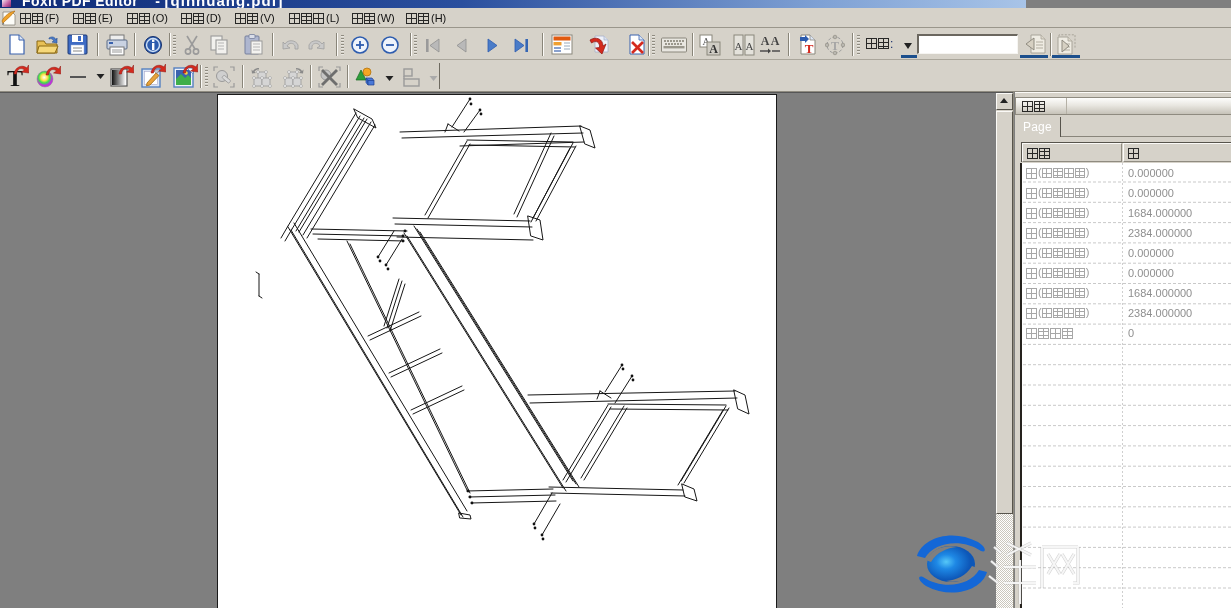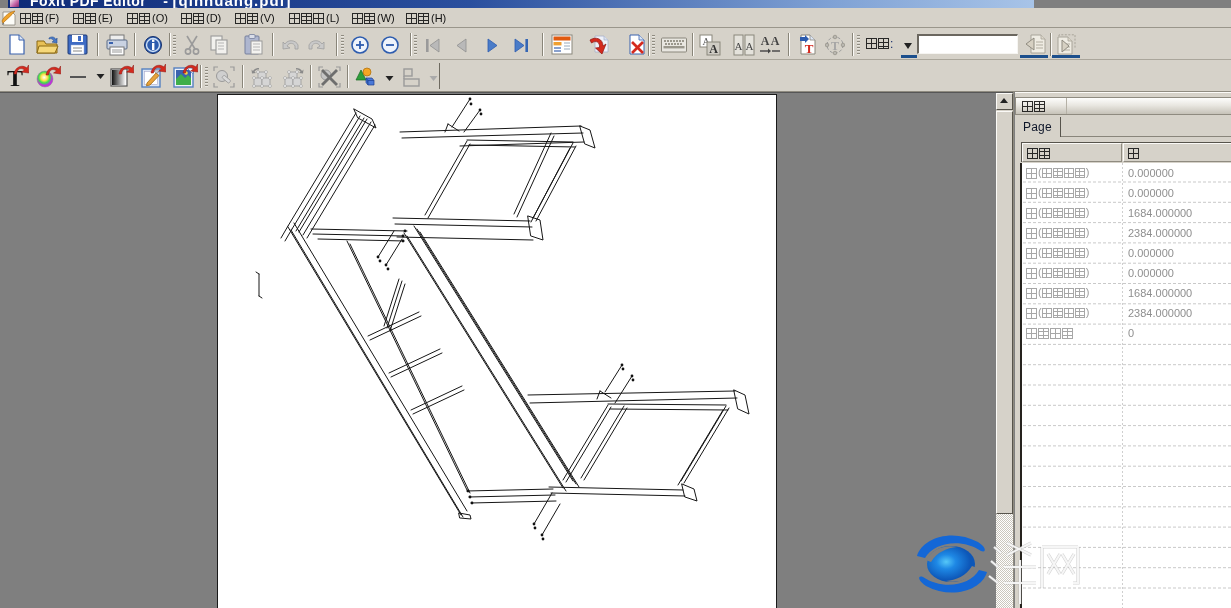--- a/index.html
+++ b/index.html
@@ -12,21 +12,21 @@
 linear-gradient(currentColor,currentColor) 0 33%/100% 1px no-repeat,
 linear-gradient(currentColor,currentColor) 0 78%/100% 1px no-repeat}
 .k11{width:11px;height:11px;margin-top:-2px}
 .k10{width:10px;height:10px;margin-top:-2px}
 .sep1{position:absolute;top:33px;width:2px;height:23px;border-left:1px solid #898579;border-right:1px solid #fbfaf7}
 .sep2{position:absolute;top:65px;width:2px;height:23px;border-left:1px solid #898579;border-right:1px solid #fbfaf7}
 .hdl{position:absolute;width:3px;background:repeating-linear-gradient(180deg,#8f8b80 0 1px,#e8e6e0 1px 2px,transparent 2px 3px)}
 .tb{position:absolute;left:0;width:1231px;background:#d6d2c9}
 </style></head><body>
 
-<div class="abs" style="left:8px;top:0;width:1026px;height:8px;background:linear-gradient(90deg,#0f2b78 0,#2a4f9e 45%,#7fa1d4 80%,#a8c4e8 100%);overflow:hidden">
+<div class="abs" style="left:0;top:0;width:1026px;height:8px;background:linear-gradient(90deg,#0f2b78 0,#2a4f9e 45%,#7fa1d4 80%,#a8c4e8 100%);overflow:hidden">
 <div class="abs" style="left:2px;top:0;width:9px;height:7px;background:linear-gradient(135deg,#f3e6ef,#c05aa0 60%,#7a2d66)"></div>
 <div class="abs" style="left:22px;top:-8px;color:#fff;font-weight:bold;font-size:14px;letter-spacing:.4px;white-space:nowrap">Foxit PDF Editor&nbsp;&nbsp;&nbsp;&nbsp;- <span style="font-size:15px;letter-spacing:1px">[qinhuang.pdf]</span></div>
 </div>
 <div class="abs" style="left:0;top:8px;width:1231px;height:20px;background:#d6d2c9;border-bottom:1px solid #9a968b">
 <svg class="abs" style="left:1px;top:1px" width="16" height="17" viewBox="0 0 16 17">
 <path d="M2 3 L11 3 L14 6 L14 16 L2 16 Z" fill="#fdfdf8" stroke="#8a877c" stroke-width="0.8"></path>
 <path d="M1 12 C4 6 9 3 14 2 C10 7 6 10 2 14 Z" fill="#f0a42c" stroke="#b36f10" stroke-width="0.7"></path>
 <path d="M2 14 L1 15.5 L3.5 15 Z" fill="#555"></path>
 </svg>
 <div class="abs" style="left:20px;top:4px;color:#111;font-size:11px"><i class="k k11"></i><i class="k k11 b"></i><span style="margin-left:1px">(F)</span></div>
@@ -522,21 +522,21 @@
         <path d="M7 3 L11 8 L3 8 Z" fill="#222"></path>
       </svg></div>
 <div class="abs" style="left:0;top:18px;width:17px;height:403px;background:#d6d2c9;border-top:1px solid #fbfaf7;border-left:1px solid #fbfaf7;border-right:1.5px solid #57544c;border-bottom:1.5px solid #57544c"></div>
 <div class="abs" style="left:0;top:421px;width:17px;height:94px;background:repeating-conic-gradient(#fff 0% 25%,#cbc7bd 0% 50%) 0 0/2px 2px"></div>
 </div>
 <div class="abs" style="left:1013px;top:92px;width:1px;height:516px;background:#8f8b80"></div>
 <div class="abs" style="left:1015px;top:92px;width:216px;height:516px;background:#d6d2c9;border-top:1px solid #fbfaf7"></div>
 <div class="abs" style="left:1015px;top:97px;width:216px;height:18px;background:linear-gradient(180deg,#fdfdfc 0%,#e9e7e1 45%,#c6c2b8 100%);border:1px solid #8f8b80;border-right:none"></div>
 <div class="abs" style="left:1022px;top:100px;color:#111;font-size:11px"><i class="k k11"></i><i class="k k11 b"></i></div>
 <div class="abs" style="left:1066px;top:98px;width:1px;height:16px;background:#b5b1a6"></div>
-<div class="abs" style="left:1023px;top:120px;color:#0f172a;font-size:12px;letter-spacing:.2px">Page</div>
+<div class="abs" style="left:1023px;top:120px;color:#ffffff;font-size:12px;letter-spacing:.2px">Page</div>
 <div class="abs" style="left:1060px;top:117px;width:1px;height:20px;background:#57544c"></div>
 <div class="abs" style="left:1061px;top:136px;width:170px;height:1px;background:#89857b"></div>
 <div class="abs" style="left:1021px;top:142px;width:210px;height:20px;background:#d6d2c9;border-left:1px solid #57544c;border-top:1px solid #57544c"></div>
 <div class="abs" style="left:1022px;top:143px;width:100px;height:19px;border-right:1px solid #8f8b80;border-bottom:1px solid #8f8b80;border-top:1px solid #fbfaf7;border-left:1px solid #fbfaf7"></div>
 <div class="abs" style="left:1123px;top:143px;width:108px;height:19px;border-bottom:1px solid #8f8b80;border-top:1px solid #fbfaf7;border-left:1px solid #fbfaf7"></div>
 <div class="abs" style="left:1027px;top:147px;color:#111;font-size:11px"><i class="k k11"></i><i class="k k11 b"></i></div>
 <div class="abs" style="left:1128px;top:147px;color:#111;font-size:11px"><i class="k k11"></i></div>
 <div class="abs" style="left:1020px;top:163px;width:211px;height:445px;background:#fff;border-left:2px solid #26231e"></div>
 <svg class="abs" style="left:1023px;top:163px" width="208" height="445" viewBox="0 0 208 445">
     <line x1="0" y1="19.0" x2="208" y2="19.0" stroke="#c9c9c9" stroke-width="1" stroke-dasharray="3 2"></line>

